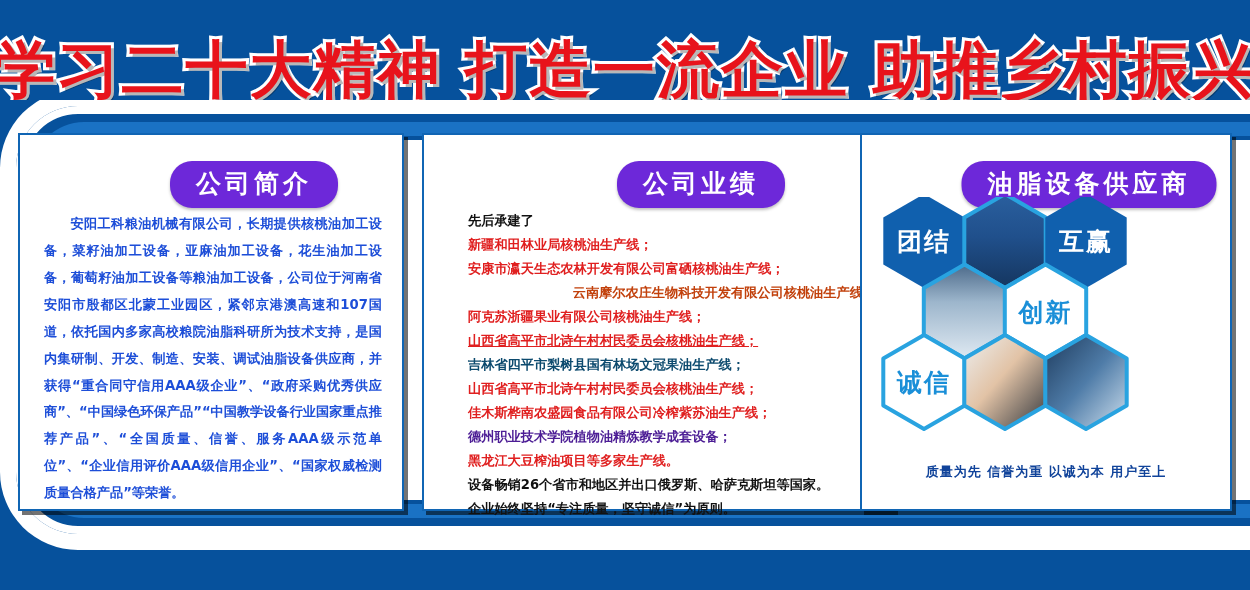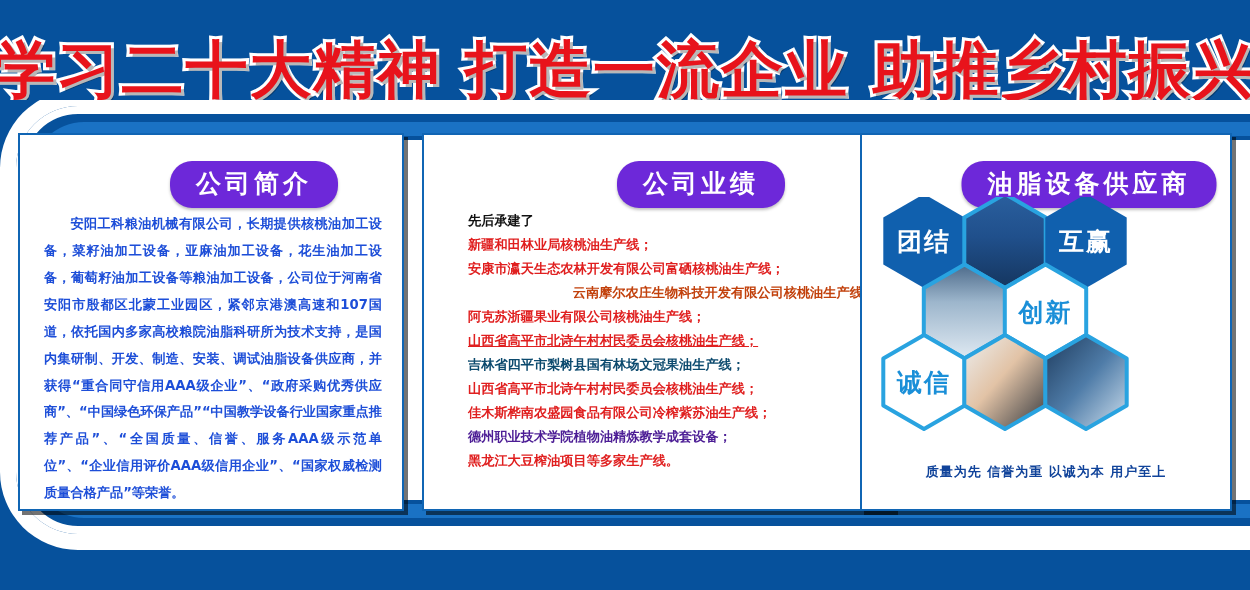--- a/index.html
+++ b/index.html
@@ -128,20 +128,24 @@
             <div class="rec-line red" style="color: rgb(224, 31, 31);">安康市瀛天生态农林开发有限公司富硒核桃油生产线；</div>
             <div class="rec-line red" style="color: #c2410c; text-align: right;">云南摩尔农庄生物科技开发有限公司核桃油生产线；</div>
             <div class="rec-line red" style="color: rgb(224, 31, 31);">阿克苏浙疆果业有限公司核桃油生产线；</div>
             <div class="rec-line red" style="color: rgb(224, 31, 31); text-decoration: underline;">山西省高平市北诗午村村民委员会核桃油生产线；</div>
             <div class="rec-line red" style="color: #0c4a6e;">吉林省四平市梨树县国有林场文冠果油生产线；</div>
             <div class="rec-line red" style="color: rgb(224, 31, 31);">山西省高平市北诗午村村民委员会核桃油生产线；</div>
             <div class="rec-line red" style="color: rgb(224, 31, 31);">佳木斯桦南农盛园食品有限公司冷榨紫苏油生产线；</div>
             <div class="rec-line red" style="color: #4c1d95;">德州职业技术学院植物油精炼教学成套设备；</div>
             <div class="rec-line red" style="color: rgb(224, 31, 31);">黑龙江大豆榨油项目等多家生产线。</div>
           </div>
+        <div id="records-footer">
+            <div class="rec-line">设备畅销26个省市和地区并出口俄罗斯、哈萨克斯坦等国家。</div>
+            <div class="rec-line">企业始终坚持“专注质量，坚守诚信”为原则。</div>
+          </div>
       </div>
     </div>
 
     <div class="panel" id="panel-supplier">
       <div class="pill">油脂设备供应商</div>
       <div class="hex-wrap">
         <svg class="hexsvg" id="hexsvg" width="372" height="250" viewBox="0 0 372 250">
           <defs>
             <linearGradient id="gCarrier" x1="0" y1="0" x2="0" y2="1">
               <stop offset="0%" stop-color="#2a5f9e"></stop>

